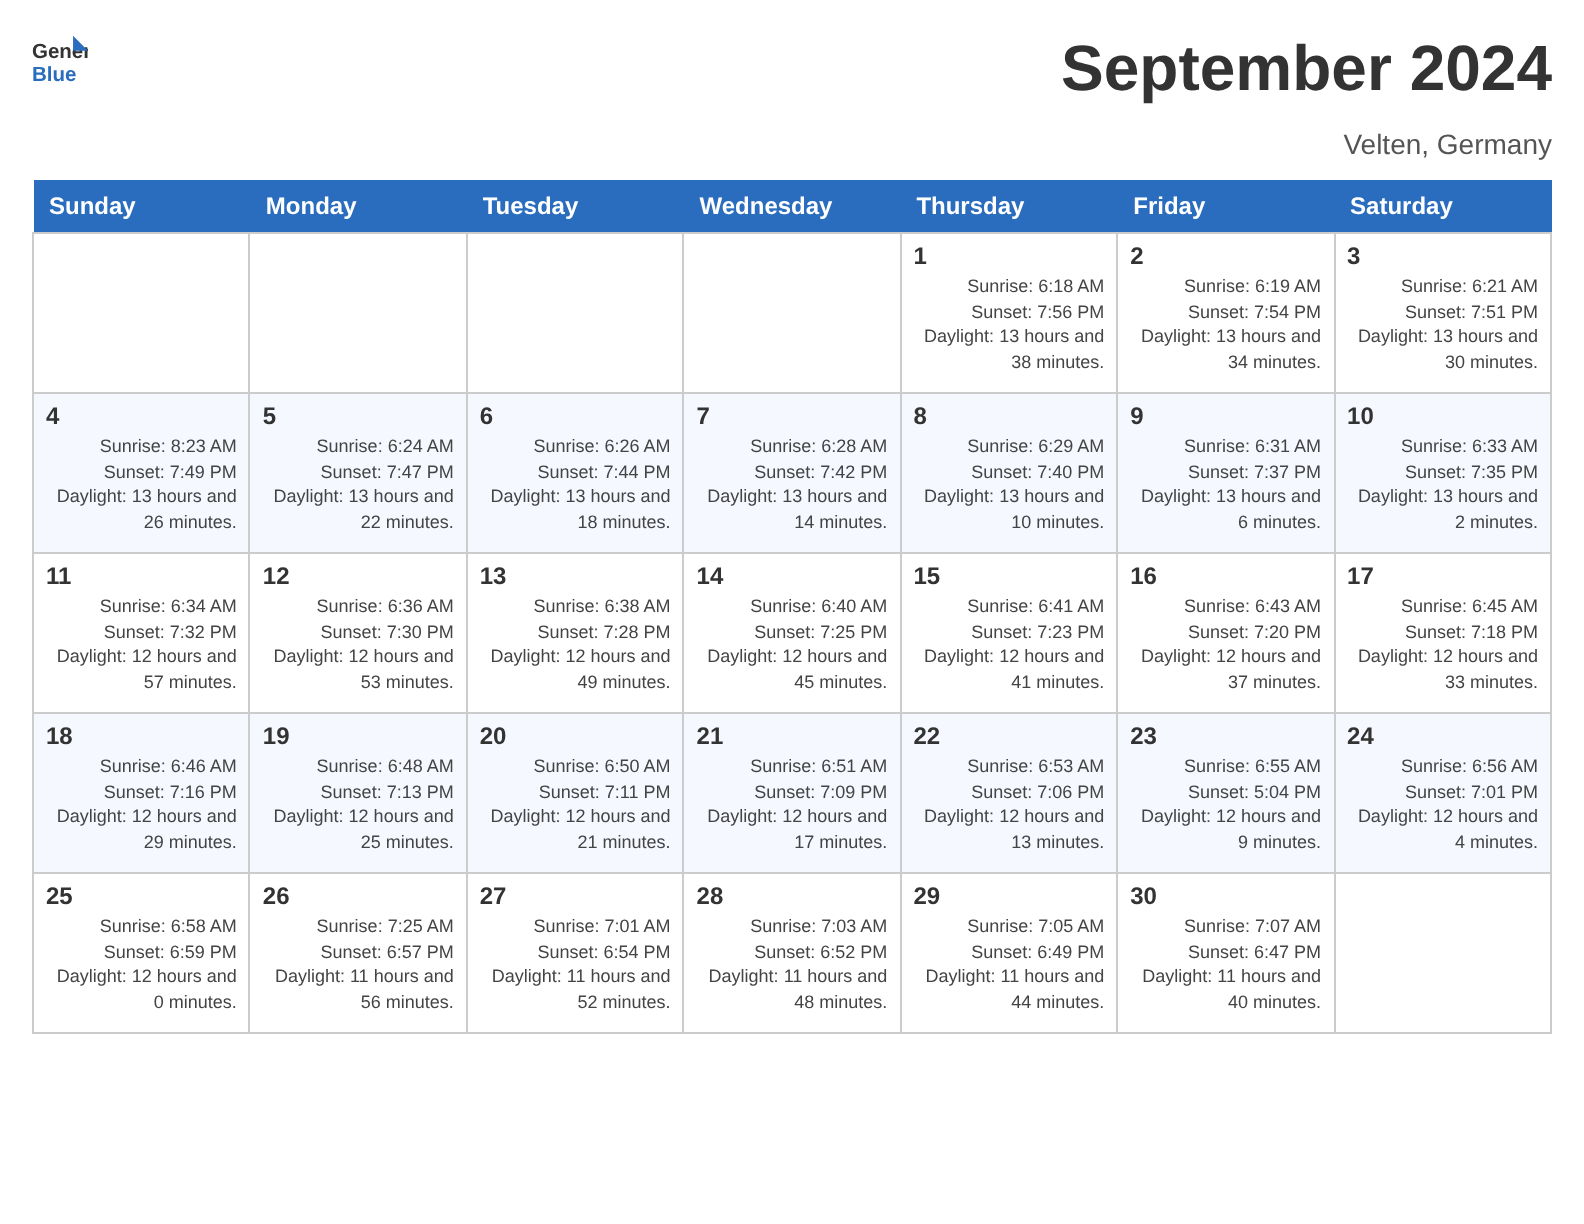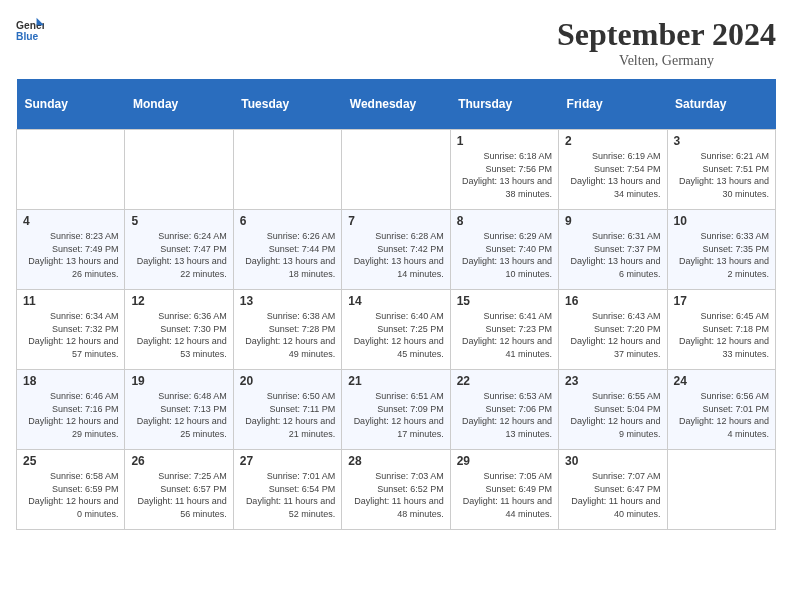--- a/index.html
+++ b/index.html
@@ -19,42 +19,42 @@
     .logo {
       display: flex;
       align-items: center;
       gap: 4px;
     }
     .logo-icon {
       width: 28px;
       height: 28px;
     }
     .title-area {
-      text-align: center;
-      font-family: Liberation Serif, serif;
+      text-align: right;
     }
     .calendar-title {
       font-size: 32px;
       font-weight: bold;
       color: #333;
     }
     .calendar-subtitle {
       font-size: 14px;
       color: #555;
+      margin-top: 11px;
     }
     table {
       width: 100%;
       border-collapse: collapse;
       font-size: 10px;
     }
     th {
       background-color: #2a6dbe;
       color: #fff;
       text-align: left;
-      padding: 18px 8px;
+      padding: 6px 8px;
       font-size: 12px;
       font-weight: bold;
     }
     td {
       border: 1px solid #ccc;
       vertical-align: top;
       padding: 4px 6px;
       min-height: 80px;
       height: 80px;
       width: calc(100% / 7);

